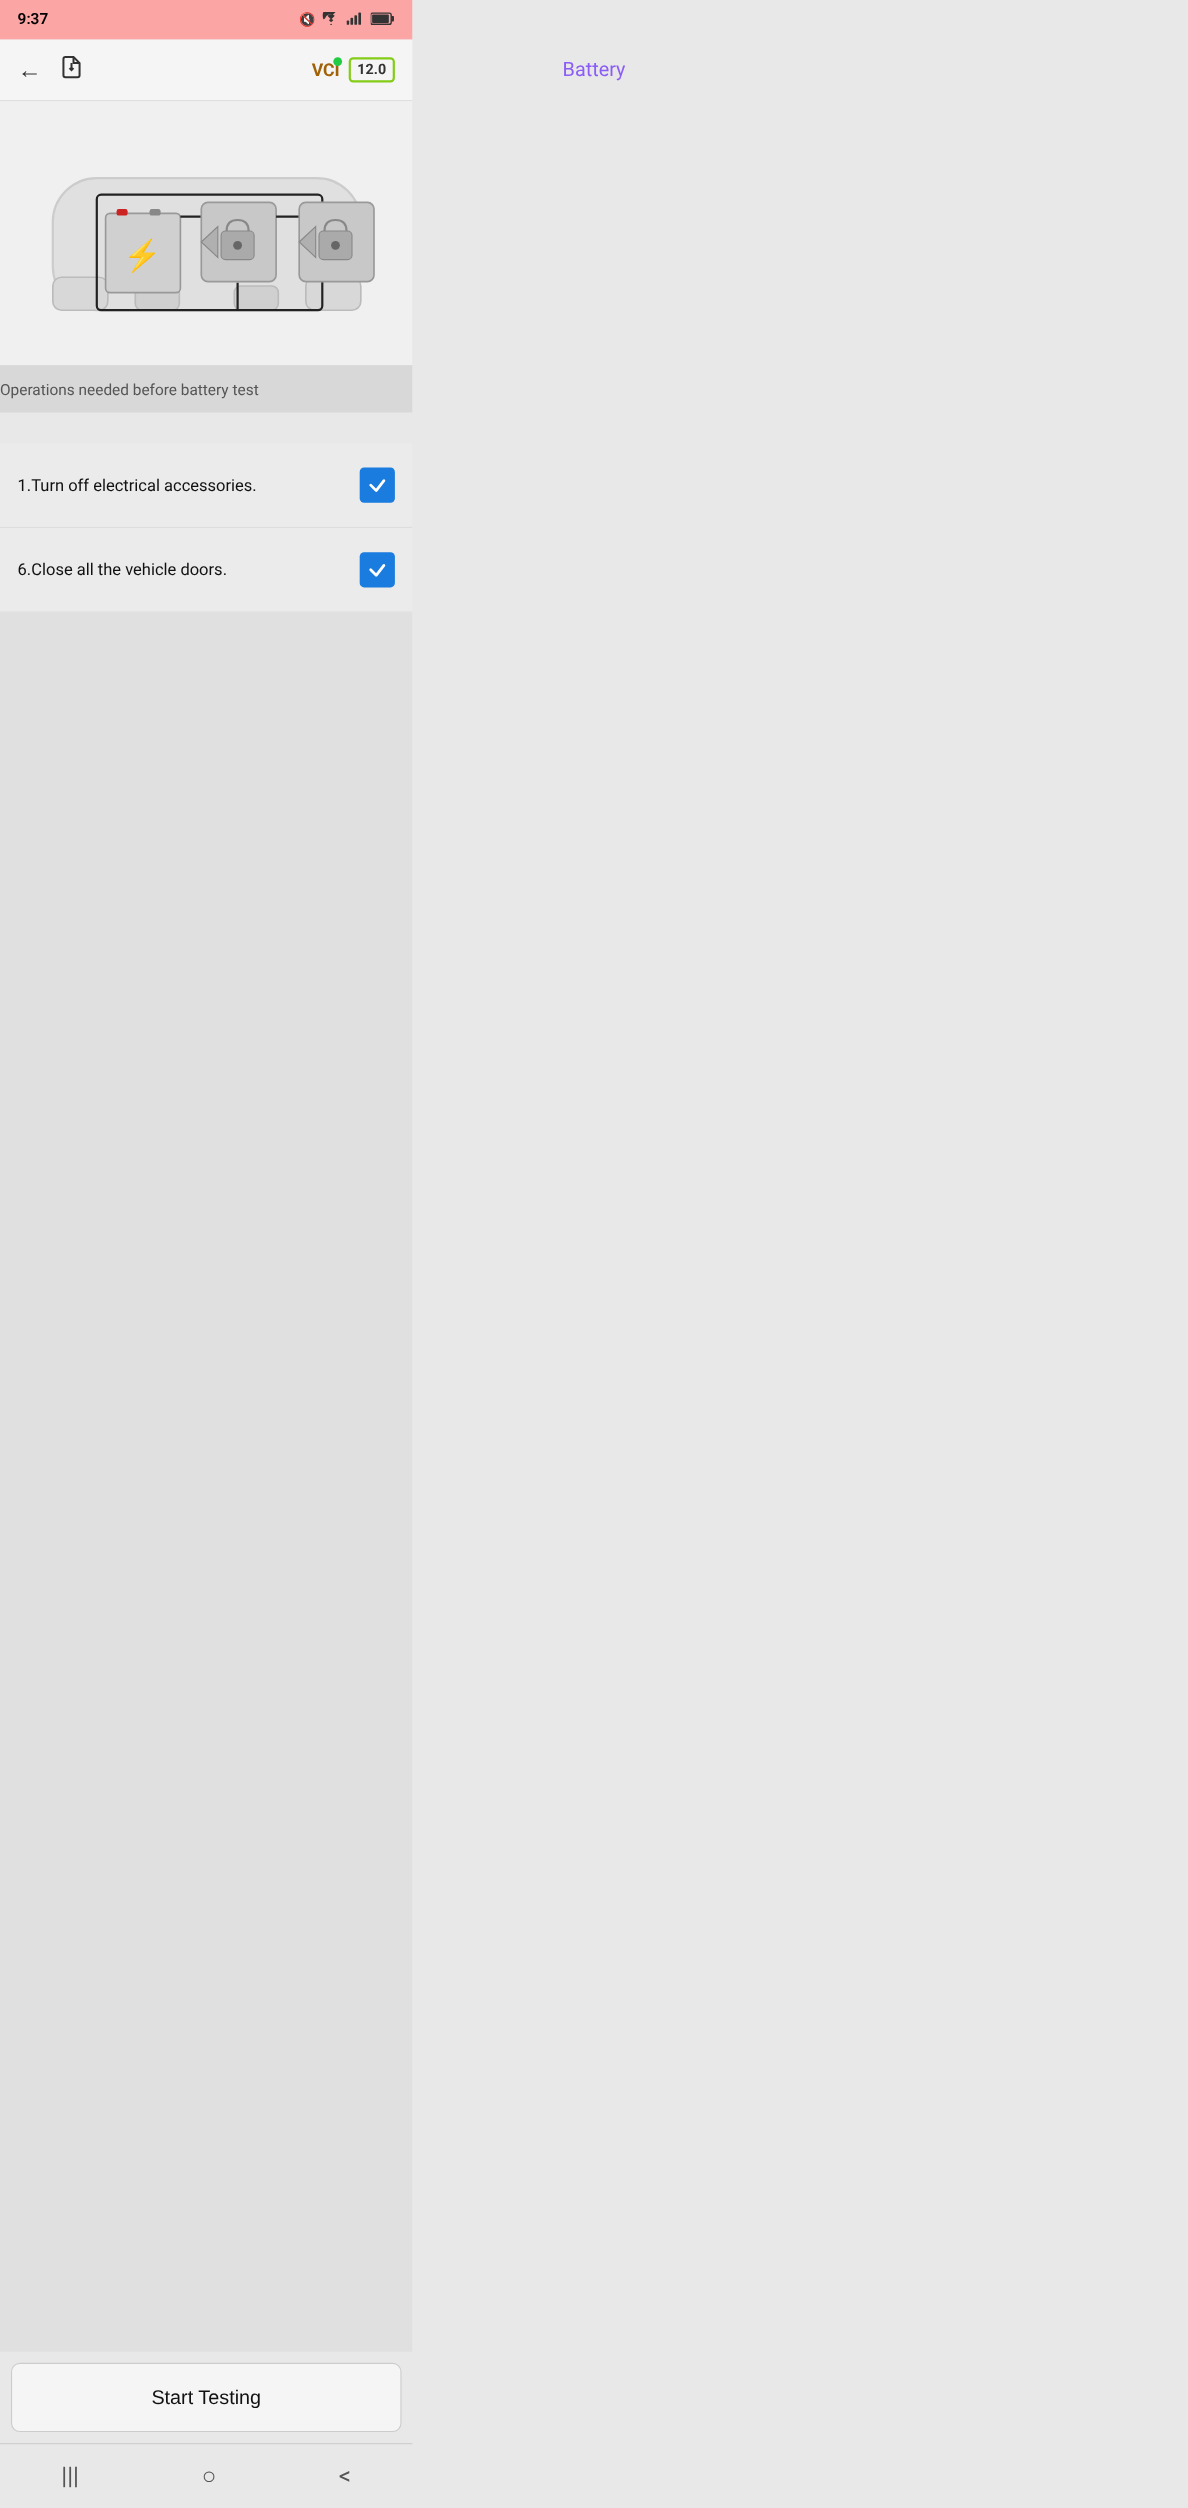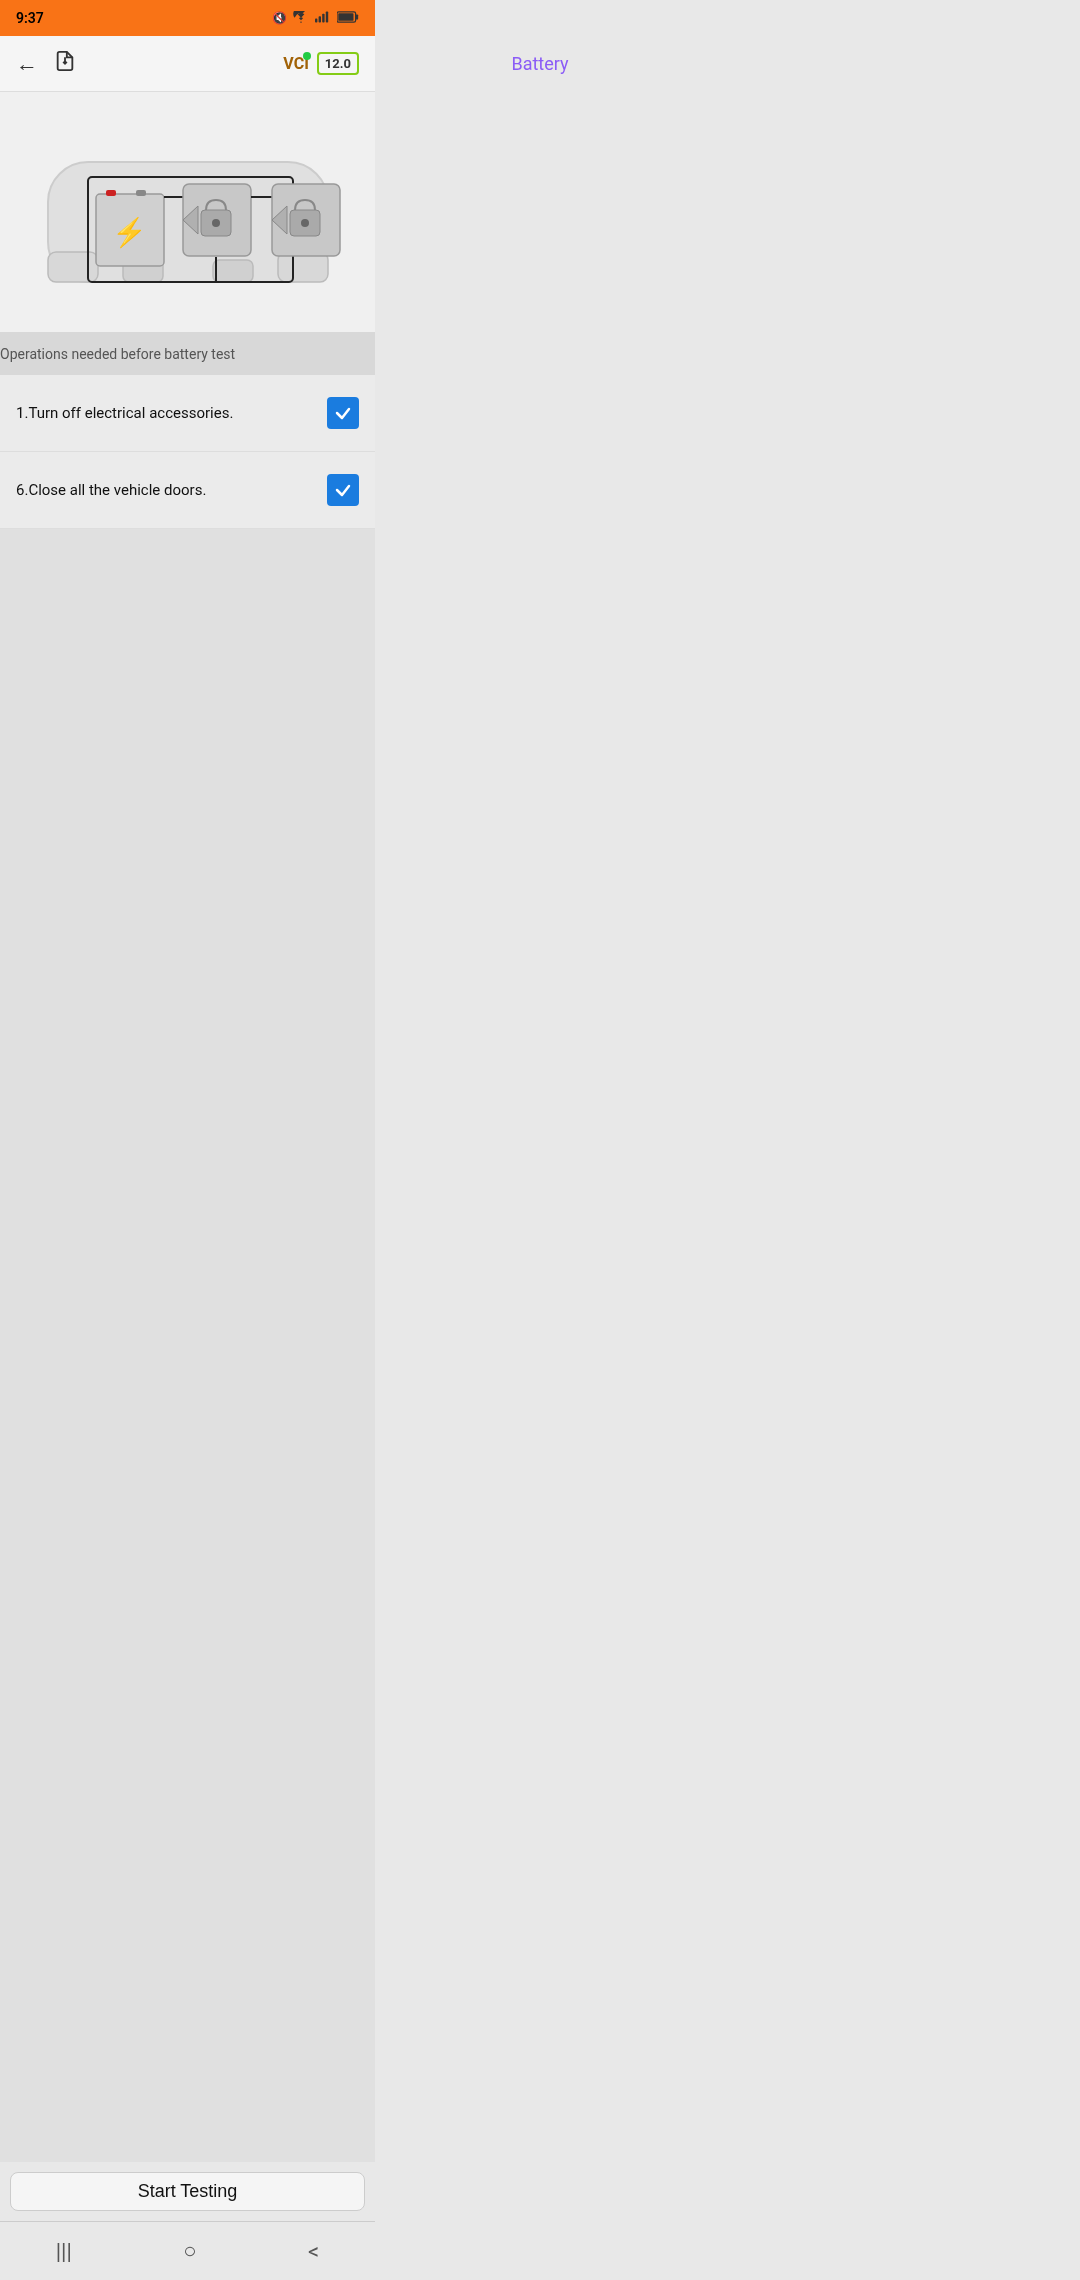--- a/index.html
+++ b/index.html
@@ -16,21 +16,21 @@
       background: #e8e8e8;
       overflow-x: hidden;
     }
 
     
     .status-bar {
       display: flex;
       justify-content: space-between;
       align-items: center;
       padding: 8px 16px;
-      background: #f97316;
+      background: #fca5a5;
       height: 36px;
     }
 
     .status-time {
       font-size: 14px;
       font-weight: 600;
       color: #000;
     }
 
     .status-icons {
@@ -125,20 +125,21 @@
     }
 
     .operations-header-text {
       font-size: 14px;
       color: #555;
     }
 
     
     .checklist {
       background: #ebebeb;
+      margin-top: 28px;
     }
 
     .checklist-item {
       display: flex;
       justify-content: space-between;
       align-items: center;
       padding: 22px 16px;
       border-bottom: 1px solid #ddd;
     }
 
@@ -161,21 +162,21 @@
     .checkbox-checked svg {
       width: 20px;
       height: 20px;
     }
 
     
     .start-testing-btn {
       display: block;
       width: calc(100% - 20px);
       margin: 10px;
-      padding: 8px;
+      padding: 20px;
       background: #f5f5f5;
       border: 1px solid #ccc;
       border-radius: 8px;
       font-size: 18px;
       font-weight: 500;
       color: #111;
       text-align: center;
       cursor: pointer;
     }
 

